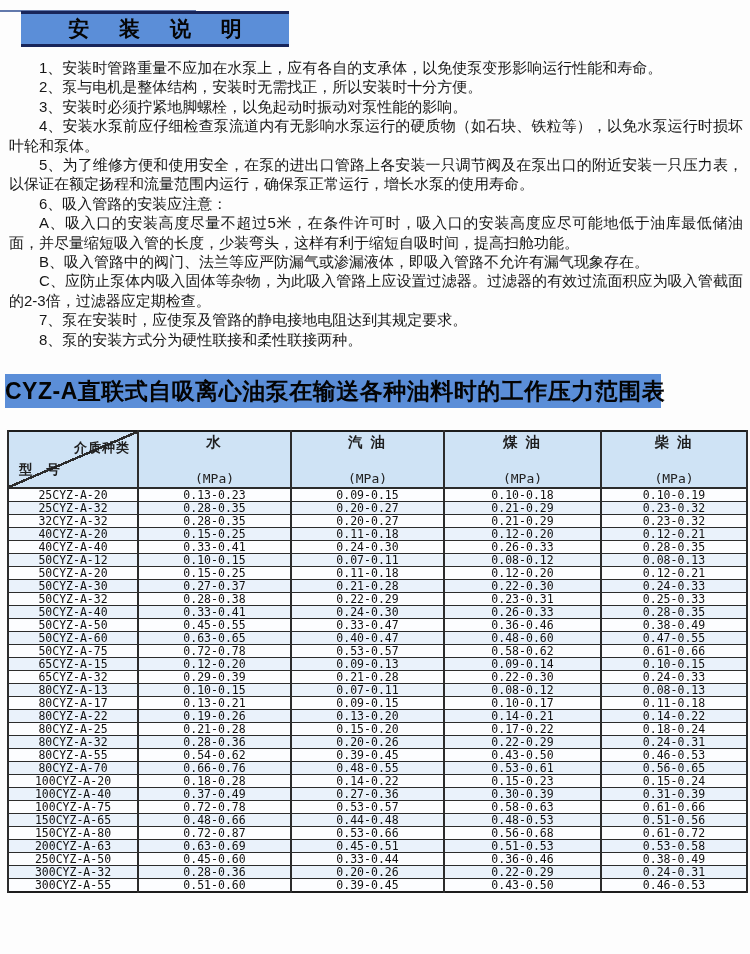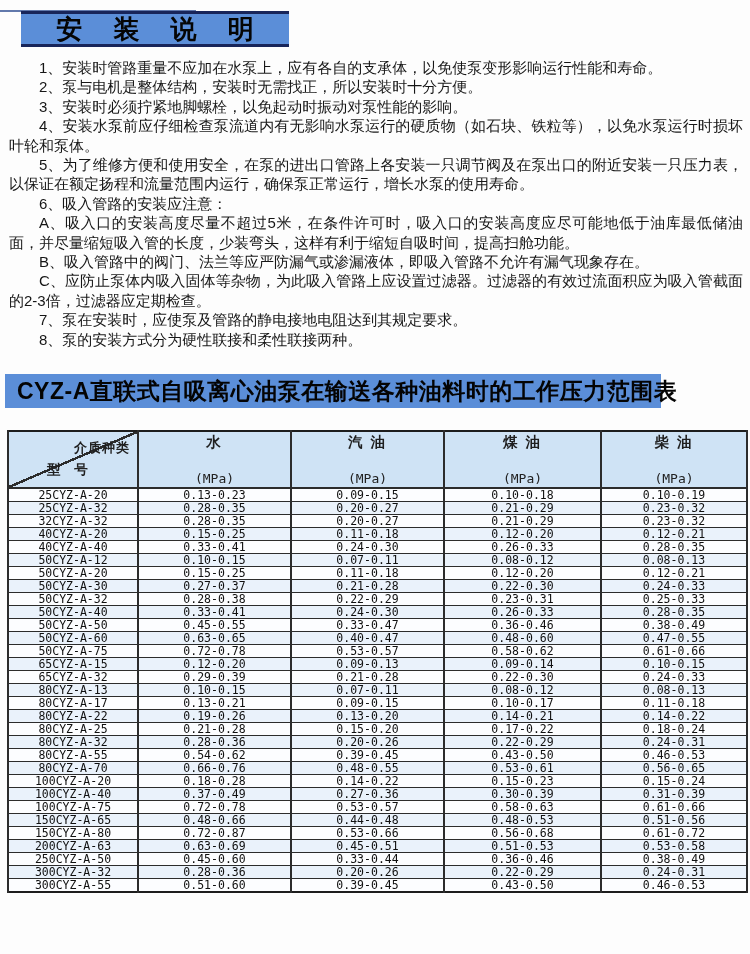--- a/index.html
+++ b/index.html
@@ -18,39 +18,39 @@
   }
   
   .title-box {
     position:absolute; top:11px; left:21px; width:268px; height:36px;
     background:#5b8ed8;
     border-top:3px solid #18255a;
     border-bottom:3px solid #18255a;
     display:flex; align-items:center; justify-content:center;
   }
   .title-box .title-text {
-    font-size:26px; font-weight:bold; color:#050505;
+    font-size:21px; font-weight:bold; color:#050505;
     letter-spacing:12px; text-indent:12px; white-space:nowrap;
   }
   
   .instructions {
     position:absolute; top:58px; left:9px; width:734px;
     font-size:15px; line-height:19.4px; color:#161616;
     font-weight:500;
   }
   .instructions p { text-indent:2em; margin:0; text-align:justify; }
   
   .banner {
     position:absolute; top:374px; left:5px; width:656px; height:34px;
     background:#5b8ed8;
     display:flex; align-items:center;
   }
   .banner .banner-text {
     font-size:23px; font-weight:bold; color:#040404;
-    padding-left:0; white-space:nowrap; letter-spacing:.5px;margin-left:12px;
+    padding-left:0; white-space:nowrap; letter-spacing:.5px;
   }
   
   .table-wrap { position:absolute; top:430px; left:7px; width:739px; }
   table.pressure {
     width:100%; border-collapse:collapse; table-layout:fixed;
     border:2.5px solid #1d1d1d;
     background:#ffffff;
   }
   th, td { border:1px solid #2c2c2c; border-left-width:2px; border-right-width:2px; }
   thead th {
@@ -59,21 +59,21 @@
   }
   .col-name { font-size:14.5px; color:#1f1f1f; font-weight:600; letter-spacing:2px; }
   .col-unit { font-size:13px; color:#222; font-family:"DejaVu Sans Mono", monospace; margin-top:19px; }
   th.corner { position:relative; padding:4px;
     background-color:#cfe3f5;
     background-image:linear-gradient(to bottom right,
       transparent calc(50% - 1.2px), #2c2c2c calc(50% - 1.2px),
       #2c2c2c calc(50% + 1.2px), transparent calc(50% + 1.2px));
   }
   .corner-top { position:absolute; top:7px; right:7px; font-size:13px; letter-spacing:1px; color:#1f1f1f; font-weight:600; }
-  .corner-bottom { position:absolute; bottom:8px; left:10px; font-size:13.5px; letter-spacing:5px; color:#1f1f1f; font-weight:600;margin-left:28px; }
+  .corner-bottom { position:absolute; bottom:8px; left:10px; font-size:13.5px; letter-spacing:5px; color:#1f1f1f; font-weight:600; }
   tbody td {
     height:12.6px; line-height:12px; padding:0;
     font-family:"DejaVu Sans Mono", monospace;
     font-size:11.5px; color:#101010; text-align:center;
     white-space:nowrap; overflow:hidden;
   }
   tbody tr:nth-child(even) { background:#eaf2fb; }
   tbody tr:nth-child(odd)  { background:#fcfdff; }
 </style>
 </head>

